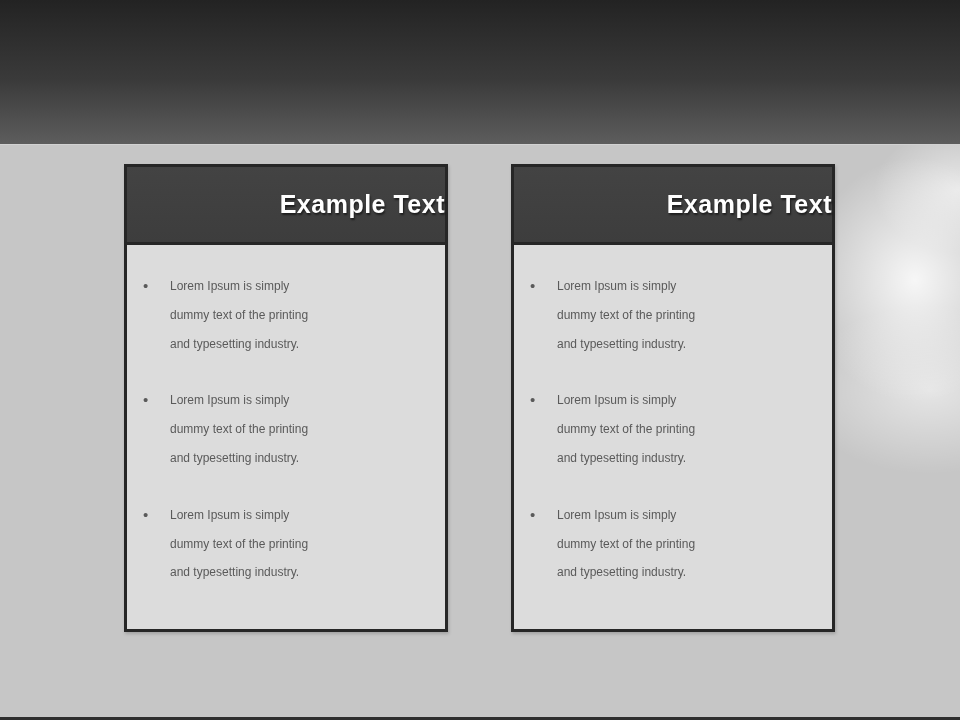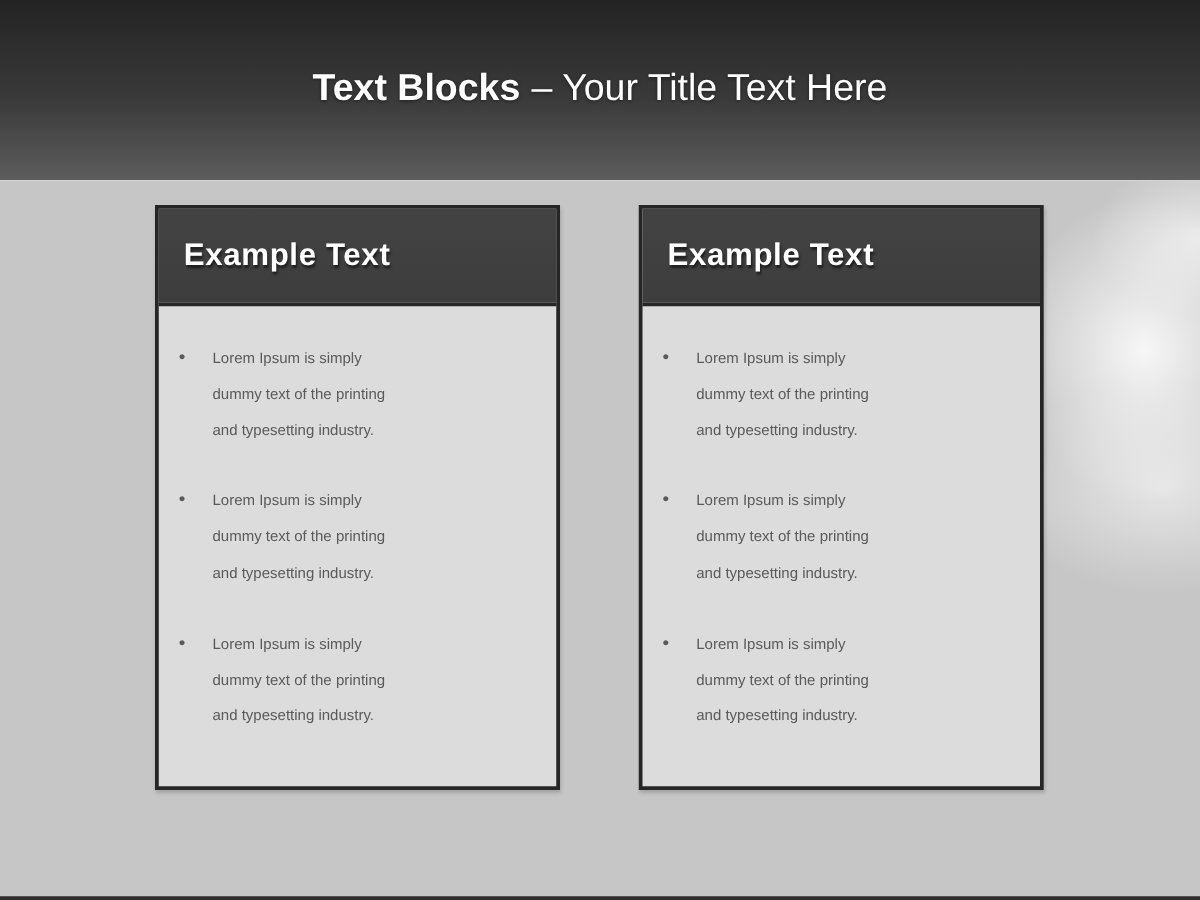--- a/index.html
+++ b/index.html
@@ -64,21 +64,21 @@
   }
   .card-left  { left: 124px; }
   .card-right { left: 511px; }
 
   .card-header {
     height: 78px;
     background: linear-gradient(to bottom, #434343, var(--card-header-bg));
     border-bottom: 3px solid var(--card-border);
     display: flex;
     align-items: center;
-    justify-content: flex-start;
+    justify-content: flex-end;
     padding-left: 20px;
   }
   .card-header-label {
     color: #ffffff;
     font-weight: bold;
     font-size: 25px;
     letter-spacing: 0.5px;
     text-shadow: 1px 2px 2px rgba(0,0,0,0.55);
     white-space: nowrap;
   }
@@ -111,23 +111,20 @@
     background: var(--bottom-strip);
   }
 </style>
 </head>
 <body>
 
 <div class="slide">
 
   <div class="header-band"></div>
 
-  <div class="slide-title">
-    <span class="title-bold">Text Blocks</span><span class="title-regular">– Your Title Text Here</span>
-  </div>
 
   <div class="card card-left">
     <div class="card-header">
       <span class="card-header-label">Example Text</span>
     </div>
     <div class="card-body">
       <div class="bullet-item">
         <span class="bullet-marker">•</span>
         <span class="bullet-text">
           <span class="bullet-line">Lorem Ipsum is simply</span>

